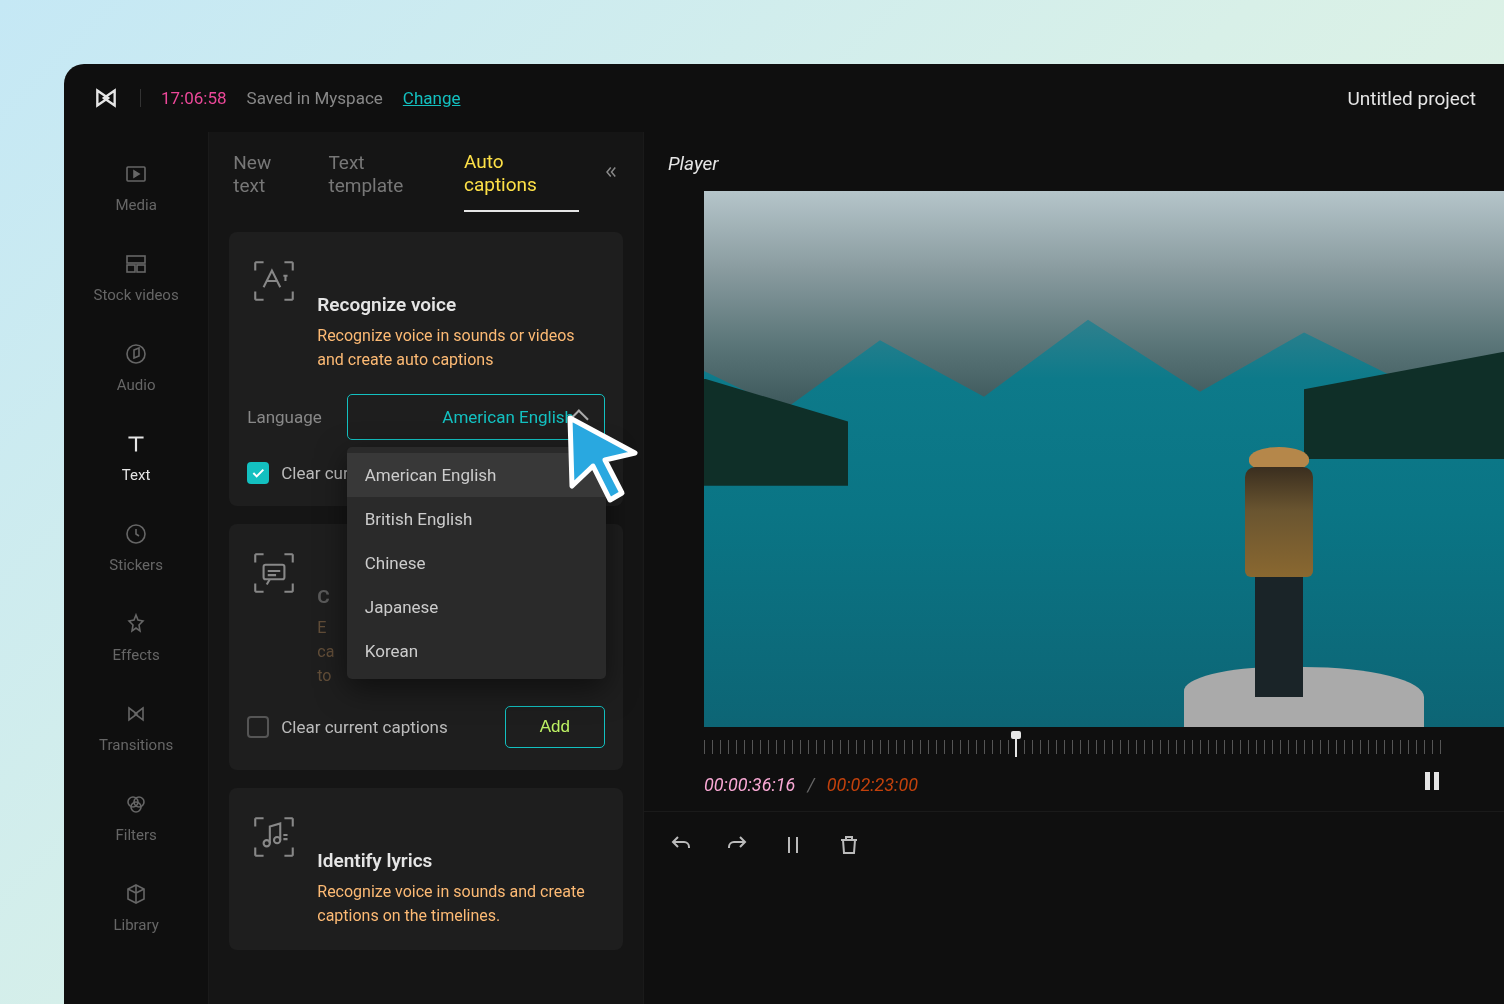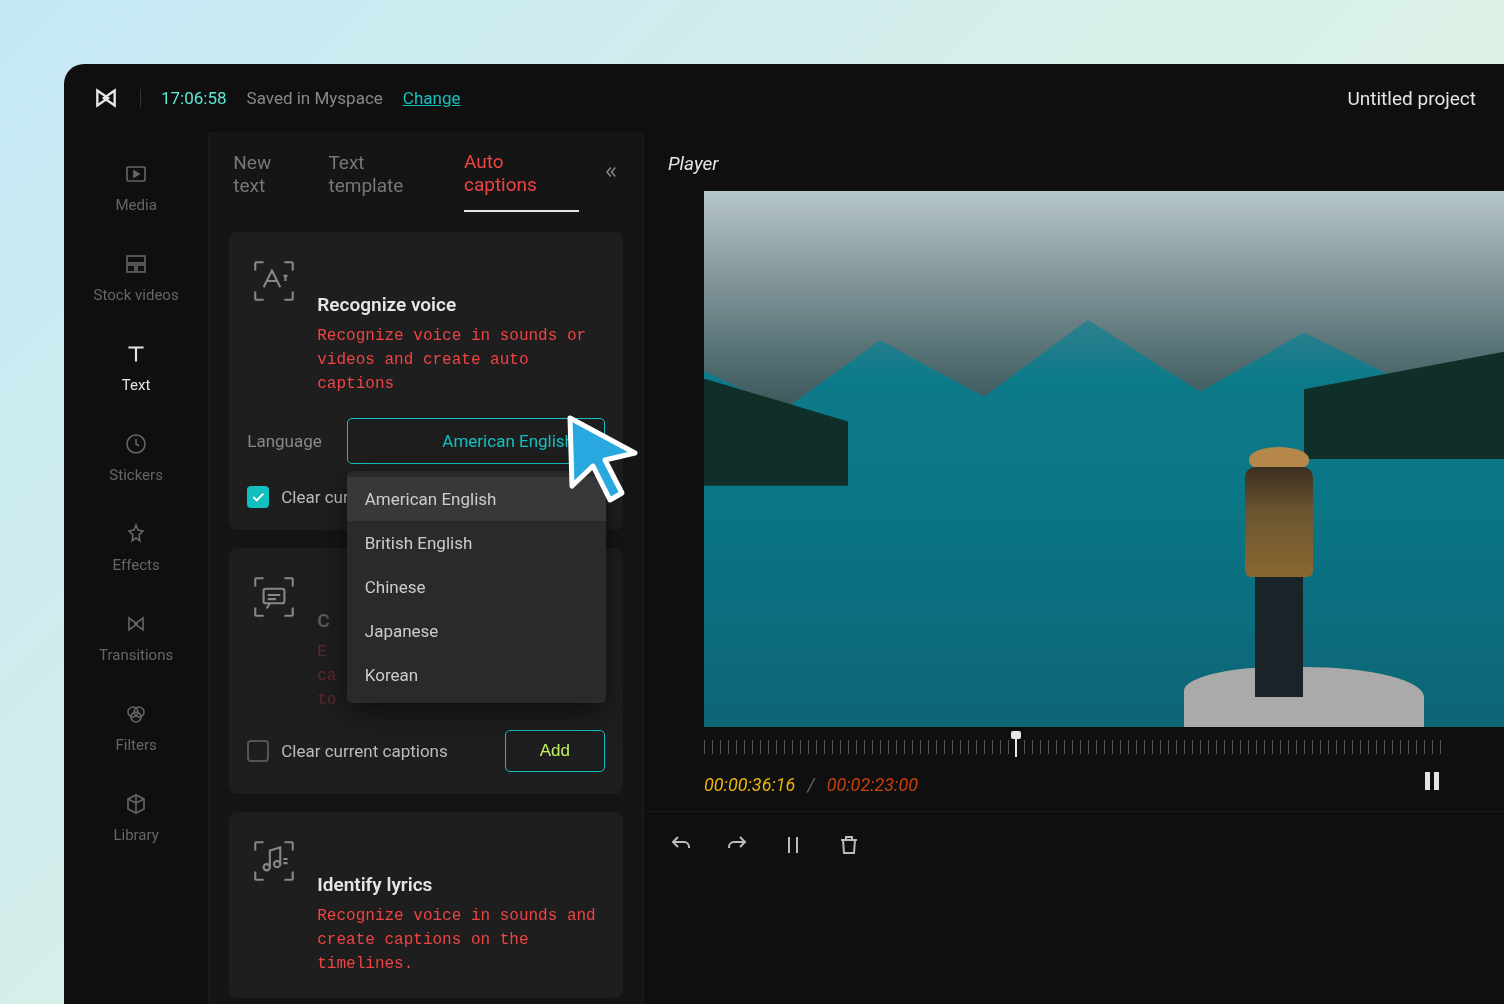--- a/index.html
+++ b/index.html
@@ -36,21 +36,21 @@
   height: 28px;
   display: flex;
   align-items: center;
   justify-content: center;
 }
 .divider-v {
   width: 1px;
   height: 18px;
   background: #333;
 }
-.titlebar .timestamp { color: #5eead4; text-align: right; }
+.titlebar .timestamp { color: #ec4899; text-align: right; }
 .titlebar .saved { color: #888; }
 .titlebar .change { color: #13c0c0; text-decoration: underline; cursor: pointer; }
 .titlebar .spacer { flex: 1; }
 .titlebar .project-title { color: #e5e5e5; font-size: 19px; font-weight: 400; }
 
 .body-area { display: flex; flex: 1; overflow: hidden; }
 
 .sidebar {
   width: 152px;
   background: #0f0f0f;
@@ -83,40 +83,40 @@
 }
 .tabs {
   display: flex;
   align-items: center;
   gap: 22px;
   padding: 18px 24px 0 24px;
   color: #777;
   font-size: 19px;
 }
 .tab { padding-bottom: 14px; cursor: pointer; }
-.tab.active { color: #ef4444; border-bottom: 2px solid #e5e5e5; }
+.tab.active { color: #fde047; border-bottom: 2px solid #e5e5e5; }
 .collapse-icon { margin-left: auto; color: #888; font-size: 20px; cursor: pointer; padding-bottom: 14px; }
 
 .cards { padding: 20px; display: flex; flex-direction: column; gap: 18px; overflow-y: auto; }
 .card {
   background: #1e1e1e;
   border-radius: 8px;
   padding: 22px 18px;
 }
 .card-header { display: flex; gap: 16px; align-items: flex-start; }
 .card-icon {
   width: 54px;
   height: 54px;
   flex-shrink: 0;
   display: flex;
   align-items: center;
   justify-content: center;
 }
 .card-title { color: #e5e5e5; font-size: 19px; font-weight: 600; margin-bottom: 8px; margin-top: 39px; }
-.card-desc { color: #ef4444; font-size: 16px; line-height: 1.5; font-family: Liberation Mono, monospace; }
+.card-desc { color: #fdba74; font-size: 16px; line-height: 1.5; }
 
 .form-row {
   display: flex;
   align-items: center;
   gap: 20px;
   margin-top: 22px;
 }
 .form-label { color: #888; font-size: 17px; min-width: 80px; }
 .select {
   flex: 1;
@@ -251,21 +251,21 @@
   border-radius: 2px;
 }
 
 .time-row {
   display: flex;
   align-items: center;
   padding: 10px 60px;
   gap: 12px;
   font-size: 18px;
 }
-.time-current { color: #eab308; }
+.time-current { color: #f9a8d4; }
 .time-sep { color: #666; }
 .time-total { color: #c2410c; }
 .time-row .spacer { flex: 1; }
 .pause-btn { color: #e5e5e5; font-size: 26px; cursor: pointer; letter-spacing: -2px; }
 
 .toolbar-row {
   display: flex;
   gap: 30px;
   padding: 20px 24px;
   border-top: 1px solid #1a1a1a;
@@ -314,20 +314,29 @@
       <div class="sidebar-item">
         <span class="sidebar-icon">
           <svg viewBox="0 0 24 24" width="24" height="24" fill="none" stroke="currentColor" stroke-width="1.6">
               <rect x="3" y="4" width="18" height="7"></rect>
               <rect x="3" y="13" width="8" height="7"></rect>
               <rect x="13" y="13" width="8" height="7"></rect>
             </svg>
         </span>
         <span>Stock videos</span>
       </div>
+      <div class="sidebar-item">
+        <span class="sidebar-icon">
+          <svg viewBox="0 0 24 24" width="24" height="24" fill="none" stroke="currentColor" stroke-width="1.6">
+              <circle cx="12" cy="12" r="9"></circle>
+              <path d="M10 8v8l5-2V6z"></path>
+            </svg>
+        </span>
+        <span>Audio</span>
+      </div>
       <div class="sidebar-item active">
         <span class="sidebar-icon">
           <svg viewBox="0 0 24 24" width="26" height="26" fill="none" stroke="currentColor" stroke-width="2">
               <path d="M5 6h14M12 6v13"></path>
             </svg>
         </span>
         <span>Text</span>
       </div>
       <div class="sidebar-item">
         <span class="sidebar-icon">

